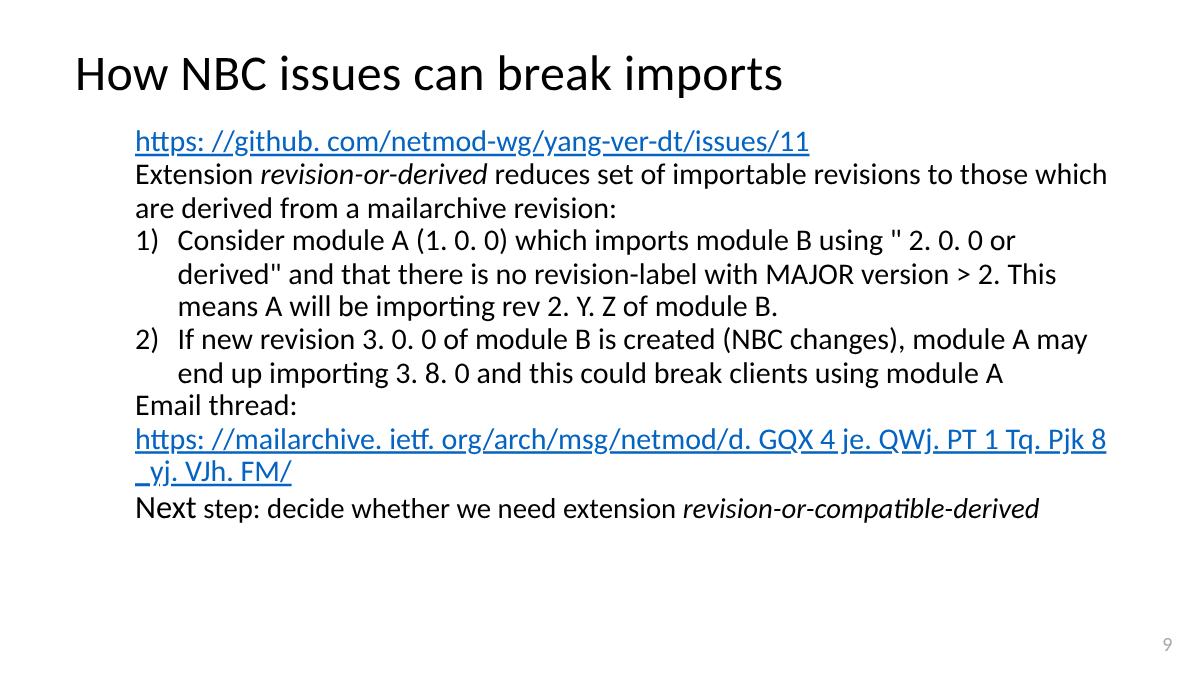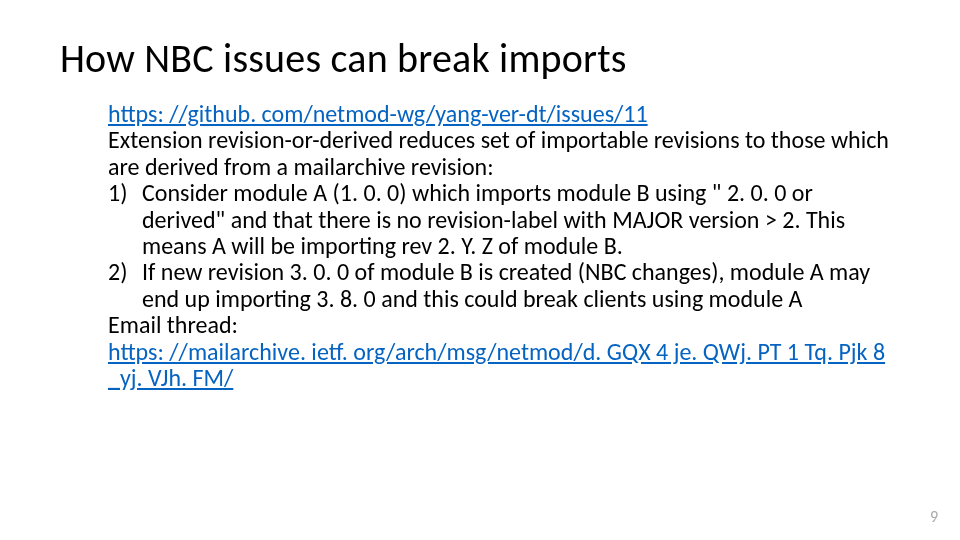--- a/index.html
+++ b/index.html
@@ -30,20 +30,21 @@
     margin-left: 48px;
   }
   .body a, .link {
     color: #0563c1;
     text-decoration: underline;
   }
   .para {
     margin: 0;
   }
   .italic {
+    font-style: italic;
   }
   .list-row {
     display: flex;
   }
   .list-num {
     width: 34px;
     flex: 0 0 34px;
   }
   .list-text {
     flex: 1;
@@ -91,18 +92,21 @@
       <div class="list-num">2)</div>
       <div class="list-text">If new revision 3. 0. 0 of module B is created (NBC changes), module A may end up importing 3. 8. 0 and this could break clients using module A</div>
     </div>
 
     <div class="para">Email thread:</div>
 
     <div class="para">
       <a class="link wb" href="#">https: //mailarchive. ietf. org/arch/msg/netmod/d. GQX 4 je. QWj. PT 1 Tq. Pjk 8 _yj. VJh. FM/</a>
     </div>
 
+    <div class="para next-line">
+      <span>Next</span><span class="tail"> step: decide whether we need extension </span><span class="tail italic">revision-or-compatible-derived</span>
+    </div>
 
   </div>
 
   <div class="pagenum">9</div>
 
 </div>
 
 </body></html>

